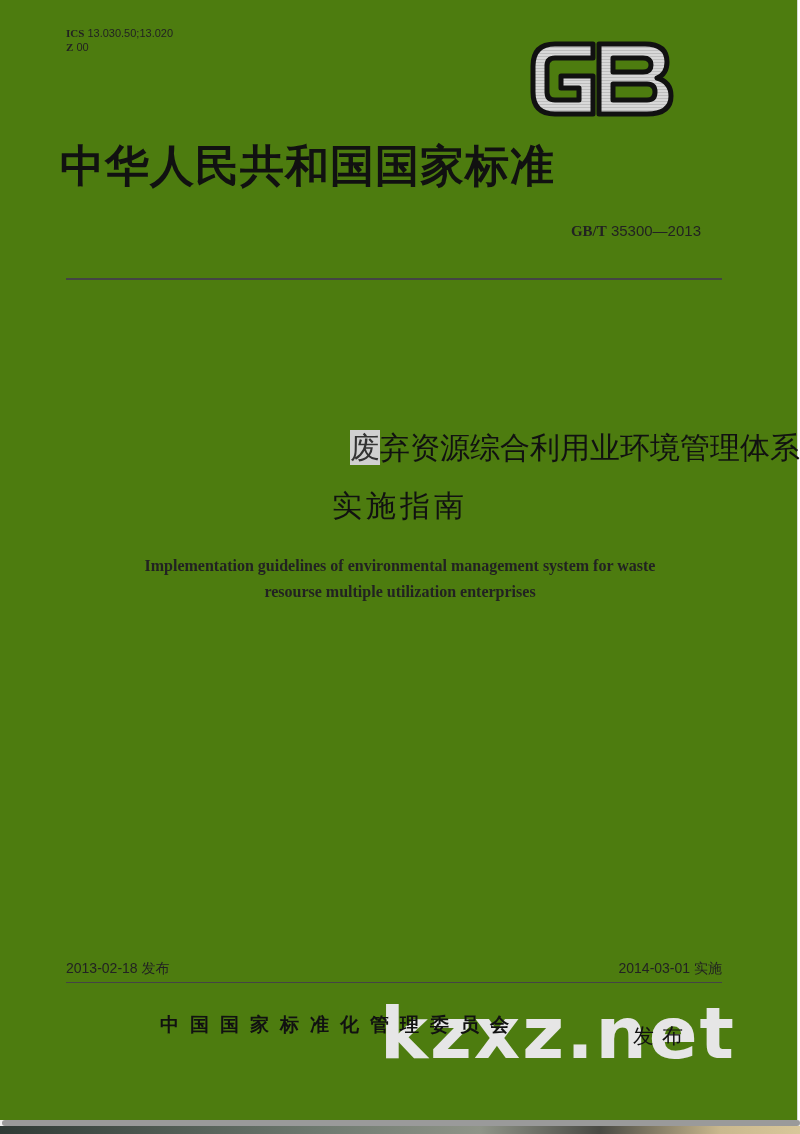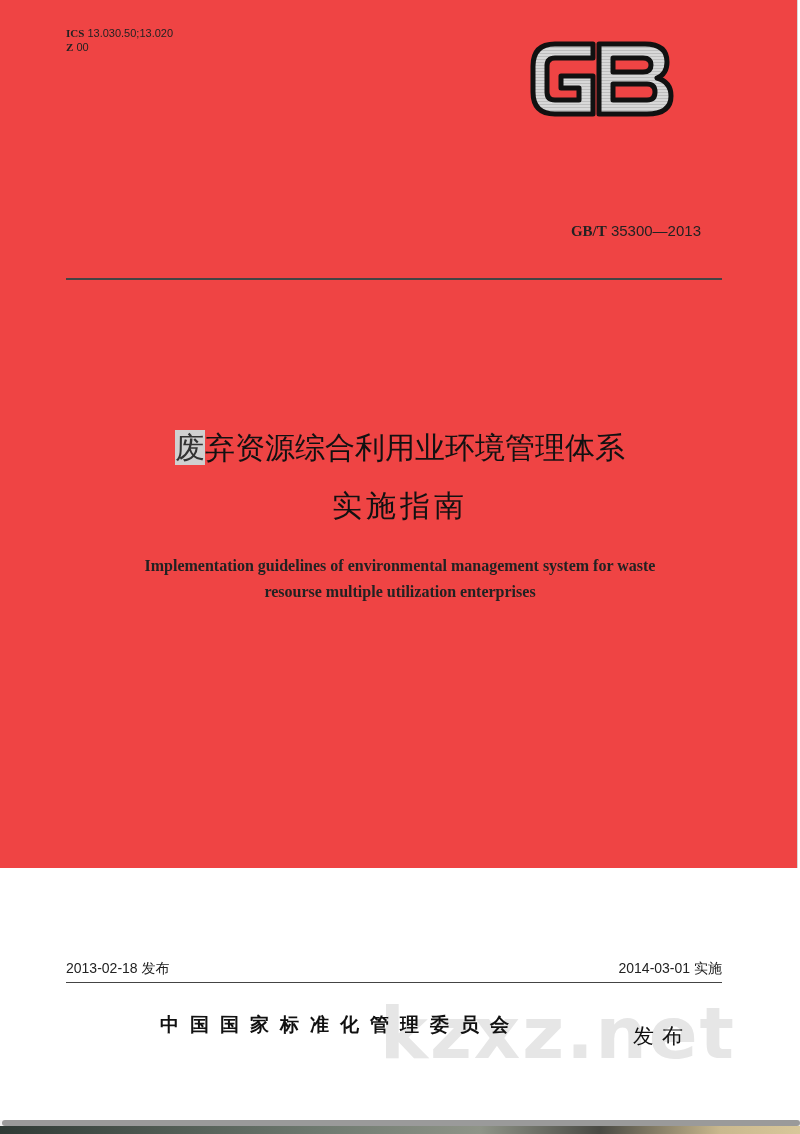--- a/index.html
+++ b/index.html
@@ -1,25 +1,25 @@
 <!DOCTYPE html>
 <html><head>
 <meta charset="utf-8">
 <style>
   html, body { margin:0; padding:0; }
   body { width:800px; height:1134px; position:relative; overflow:hidden; background:#ffffff; font-family:"DejaVu Sans", sans-serif; color:#111; }
-  .page { position:absolute; left:0; top:0; width:797px; height:868px; background:#ef4444; border-right:1px solid #d8d8d8; }
+  .page { position:absolute; left:0; top:0; width:797px; height:1120px; background:#4d7c0f; border-right:1px solid #d8d8d8; }
   .ics { position:absolute; left:66px; top:26px; font-family:"Liberation Sans", sans-serif; font-size:11px; line-height:14px; color:#222; }
   .ics .lbl { font-family:"Liberation Serif", serif; font-weight:bold; }
   .gb-logo { position:absolute; left:527px; top:38px; width:150px; height:82px; }
   .national { position:absolute; left:60px; top:138px; width:690px; font-family:"DejaVu Serif", serif; font-weight:bold; font-size:44px; letter-spacing:1px; line-height:56px; color:#111; white-space:nowrap; }
   .std-no { position:absolute; right:96px; top:222px; font-size:15px; color:#222; font-family:"Liberation Sans", sans-serif; }
   .std-no .pre { font-family:"Liberation Serif", serif; font-weight:bold; }
   .rule-top { position:absolute; left:66px; top:278px; width:656px; height:2px; background:#444; }
-  .title-cn { position:absolute; left:0; top:428px; width:800px; text-align:center; font-size:30px; line-height:40px; color:#111; font-family:"DejaVu Sans", sans-serif; }
+  .title-cn { position:absolute; left:0; top:428px; width:800px; text-align:right; font-size:30px; line-height:40px; color:#111; font-family:"DejaVu Sans", sans-serif; }
   .title-cn .hl { background:#d0d0d0; color:#333; }
   .title-cn2 { position:absolute; left:0; top:486px; width:800px; text-align:center; font-size:30px; line-height:40px; color:#111; letter-spacing:4px; }
   .title-en { position:absolute; left:0; top:553px; width:800px; text-align:center; font-family:"Liberation Serif", serif; font-weight:bold; font-size:16px; line-height:26px; color:#222; }
   .dates { position:absolute; left:66px; top:960px; width:656px; font-size:14px; font-family:"Liberation Sans", sans-serif; color:#222; }
   .dates .left { position:absolute; left:0; top:0; }
   .dates .right { position:absolute; right:0; top:0; }
   .rule-bottom { position:absolute; left:66px; top:982px; width:656px; height:1px; background:#444; }
   .watermark { position:absolute; left:380px; top:988px; font-family:"DejaVu Sans", sans-serif; font-weight:bold; font-size:72px; color:#e6e6e6; letter-spacing:2px; line-height:90px; }
   .issuers { position:absolute; left:160px; top:1010px; font-family:"DejaVu Serif", serif; font-weight:bold; font-size:19px; line-height:28px; color:#111; }
   .issuers .row2 { letter-spacing:11px; }
@@ -50,20 +50,21 @@
         <rect width="3" height="3" fill="#d8d8d8"></rect>
         <rect width="3" height="1" fill="#bdbdbd"></rect>
       </pattern>
     </defs>
 
     <path d="M66 6 H28 Q6 6 6 28 V54 Q6 76 28 76 H66 V38 H34 V50 H52 V62 H28 Q20 62 20 54 V28 Q20 20 28 20 H66 Z" fill="url(#hatch)" stroke="#111" stroke-width="5" stroke-linejoin="round"></path>
 
     <path d="M72 6 H118 Q140 6 140 24 Q140 36 130 40 Q144 44 144 58 Q144 76 120 76 H72 Z M86 20 V34 H116 Q124 34 124 27 Q124 20 116 20 Z M86 46 V62 H120 Q128 62 128 54 Q128 46 120 46 Z" fill="url(#hatch)" stroke="#111" stroke-width="5" stroke-linejoin="round" fill-rule="evenodd"></path>
   </svg>
 
+  <div class="national">中华人民共和国国家标准</div>
 
   <div class="std-no">
     <span class="pre">GB/T</span>
     <span>35300—2013</span>
   </div>
 
   <div class="rule-top"></div>
 
   <div class="title-cn"><span class="hl">废</span><span>弃资源综合利用业环境管理体系</span></div>
   <div class="title-cn2">实施指南</div>

